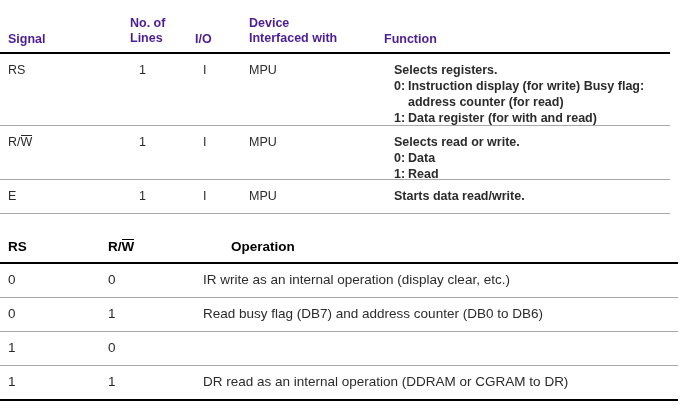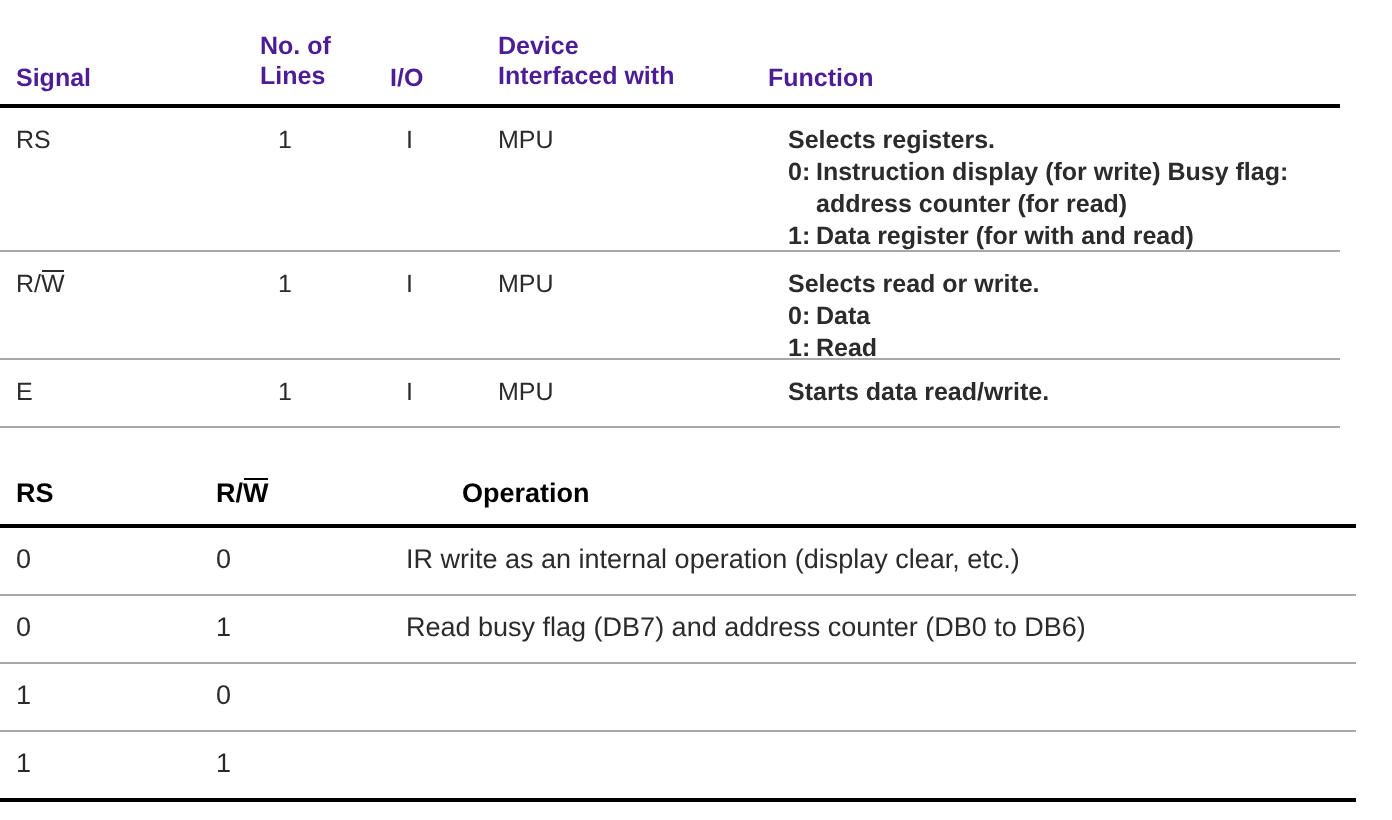--- a/index.html
+++ b/index.html
@@ -217,18 +217,19 @@
 
     <div class="t2-row">
       <div class="cell c-rs">1</div>
       <div class="cell c-rw">0</div>
     </div>
     <div class="rule-thin"></div>
 
     <div class="t2-row">
       <div class="cell c-rs">1</div>
       <div class="cell c-rw">1</div>
+      <div class="cell c-op">DR read as an internal operation (DDRAM or CGRAM to DR)</div>
     </div>
 
     <div class="rule-thick"></div>
   </div>
 
 </div>
 
 </body></html>

